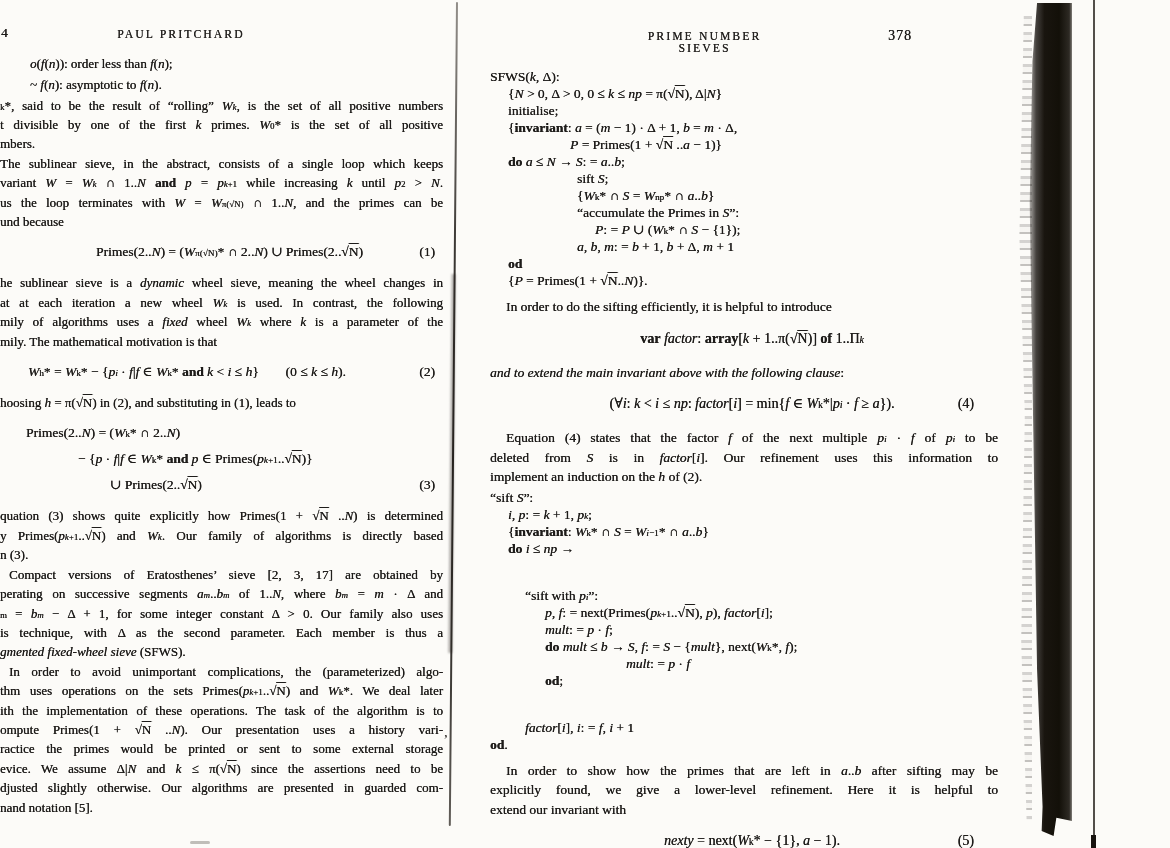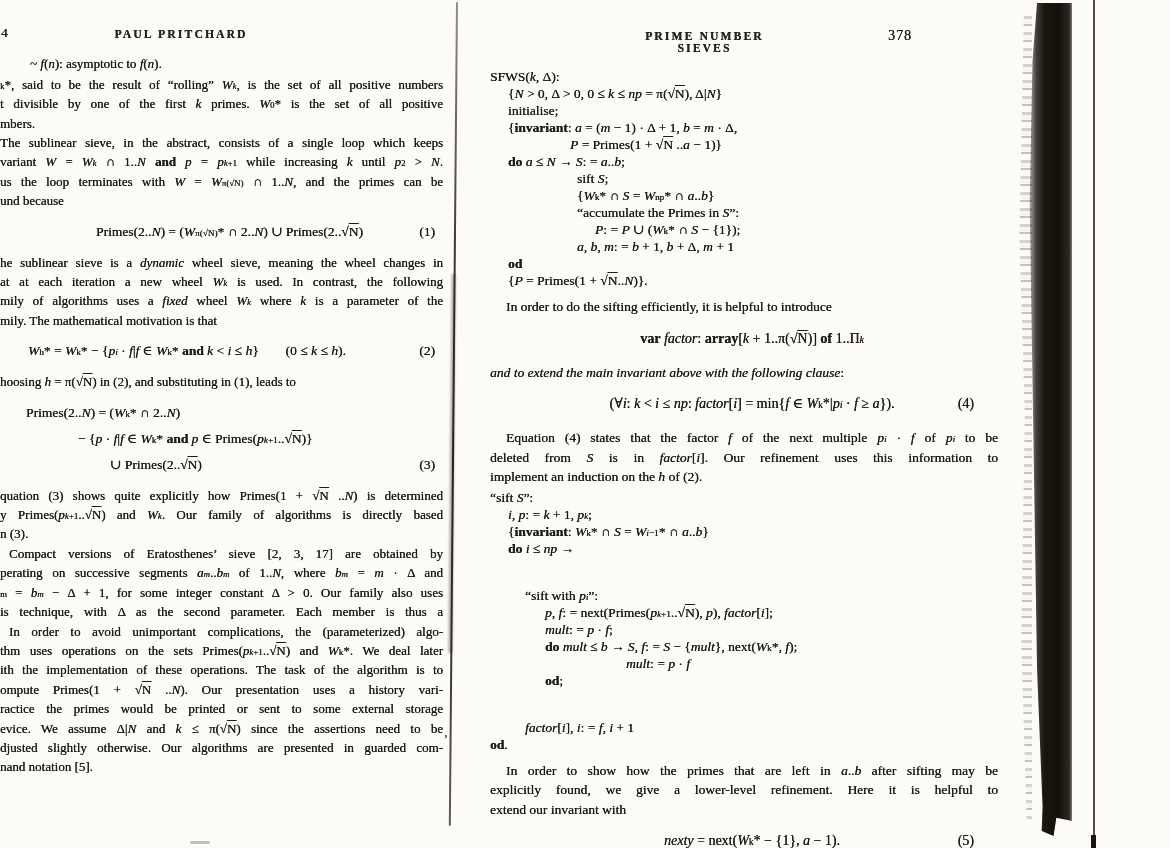--- a/index.html
+++ b/index.html
@@ -44,21 +44,21 @@
   .ind-e2{padding-left:78px;}
   .ind-e3{padding-left:110px;}
   .ind-i1{padding-left:18px;}
   .ind-i2{padding-left:35px;margin-top:30px;}
   .ind-i3{padding-left:55px;}
   .ind-i4{padding-left:80px;}
   .ind-i5{padding-left:87px;}
   .ind-i6{padding-left:105px;}
   .ind-i7{padding-left:136px;}
   
-  .runhead{position:absolute;font-size:11.5px;letter-spacing:2.2px;font-weight:bold;color:#262422;}
+  .runhead{position:absolute;font-size:11.5px;letter-spacing:2.2px;font-weight:normal;color:#262422;}
   #lp-head{left:96px;top:28px;width:170px;text-align:center;}
   #rp-head{left:622px;top:30px;width:165px;text-align:center;}
   #lp-num{position:absolute;left:1px;top:25px;font-size:13.5px;}
   #rp-num{position:absolute;left:888px;top:28px;font-size:14px;letter-spacing:1px;}
   
   #gutter-line{position:absolute;left:456px;top:2px;width:2px;height:824px;
     background:linear-gradient(180deg,rgba(60,54,48,.55),rgba(38,34,30,.9) 30%,rgba(28,25,22,.95) 55%,rgba(33,30,26,.9) 78%,rgba(45,40,35,.75));
     transform:rotate(0.5deg);transform-origin:top center;border-radius:1px;}
   #gutter-line::after{content:"";position:absolute;left:-2px;top:33%;width:4px;height:46%;
     background:rgba(35,30,26,.35);filter:blur(1.2px);}
@@ -75,20 +75,21 @@
   
   #left-body,#right-body,.runhead,#lp-num,#rp-num{text-shadow:0.25px 0 0 currentColor;}
 </style>
 </head>
 <body>
 
 <div id="lp-num">4</div>
 <div id="lp-head" class="runhead">PAUL PRITCHARD</div>
 <div id="left-body" class="pg">
     <div class="blk free">
+      <div class="ln ind-d1"><span><i>o</i>(<i>f</i>(<i>n</i>)): order less than <i>f</i>(<i>n</i>);</span></div>
       <div class="ln ind-d1"><span>~ <i>f</i>(<i>n</i>): asymptotic to <i>f</i>(<i>n</i>).</span></div>
     </div>
     <div class="blk para">
       <div class="ln j"><span><sub>k</sub>*, said to be the result of “rolling” <i>W<sub>k</sub></i>, is the set of all positive numbers</span></div>
       <div class="ln j"><span>t divisible by one of the first <i>k</i> primes. <i>W</i><sub>0</sub>* is the set of all positive</span></div>
       <div class="ln"><span>mbers.</span></div>
     </div>
     <div class="blk para">
       <div class="ln j"><span>The sublinear sieve, in the abstract, consists of a single loop which keeps</span></div>
       <div class="ln j"><span>variant <i>W</i> = <i>W<sub>k</sub></i> ∩ 1..<i>N</i> <b>and</b> <i>p</i> = <i>p</i><sub><i>k</i>+1</sub> while increasing <i>k</i> until <i>p</i><sup>2</sup> &gt; <i>N</i>.</span></div>
@@ -118,20 +119,21 @@
     <div class="blk para">
       <div class="ln j"><span>quation (3) shows quite explicitly how Primes(1 + √<span class="ov">N</span> ..<i>N</i>) is determined</span></div>
       <div class="ln j"><span>y Primes(<i>p</i><sub><i>k</i>+1</sub>..√<span class="ov">N</span>) and <i>W<sub>k</sub></i>. Our family of algorithms is directly based</span></div>
       <div class="ln"><span>n (3).</span></div>
     </div>
     <div class="blk para">
       <div class="ln j ind-p0"><span>Compact versions of Eratosthenes’ sieve [2, 3, 17] are obtained by</span></div>
       <div class="ln j"><span>perating on successive segments <i>a<sub>m</sub></i>..<i>b<sub>m</sub></i> of 1..<i>N</i>, where <i>b<sub>m</sub></i> = <i>m</i> · Δ and</span></div>
       <div class="ln j"><span><sub>m</sub> = <i>b<sub>m</sub></i> − Δ + 1, for some integer constant Δ &gt; 0. Our family also uses</span></div>
       <div class="ln j"><span>is technique, with Δ as the second parameter. Each member is thus a</span></div>
+      <div class="ln"><span><i>gmented fixed-wheel sieve</i> (SFWS).</span></div>
     </div>
     <div class="blk para">
       <div class="ln j ind-p0"><span>In order to avoid unimportant complications, the (parameterized) algo-</span></div>
       <div class="ln j"><span>thm uses operations on the sets Primes(<i>p</i><sub><i>k</i>+1</sub>..√<span class="ov">N</span>) and <i>W</i><sub>k</sub>*. We deal later</span></div>
       <div class="ln j"><span>ith the implementation of these operations. The task of the algorithm is to</span></div>
       <div class="ln j"><span>ompute Primes(1 + √<span class="ov">N</span> ..<i>N</i>). Our presentation uses a history vari-</span></div>
       <div class="ln j"><span>ractice the primes would be printed or sent to some external storage</span></div>
       <div class="ln j"><span>evice. We assume Δ|<i>N</i> and <i>k</i> ≤ π(√<span class="ov">N</span>) since the assertions need to be</span></div>
       <div class="ln j"><span>djusted slightly otherwise. Our algorithms are presented in guarded com-</span></div>
       <div class="ln"><span>nand notation [5].</span></div>

